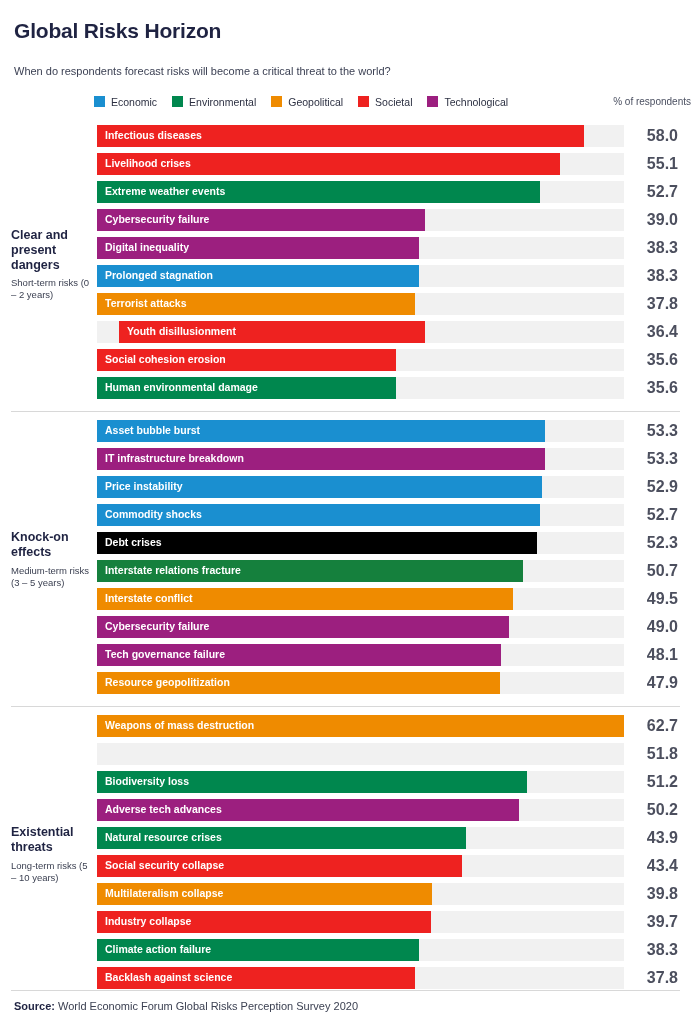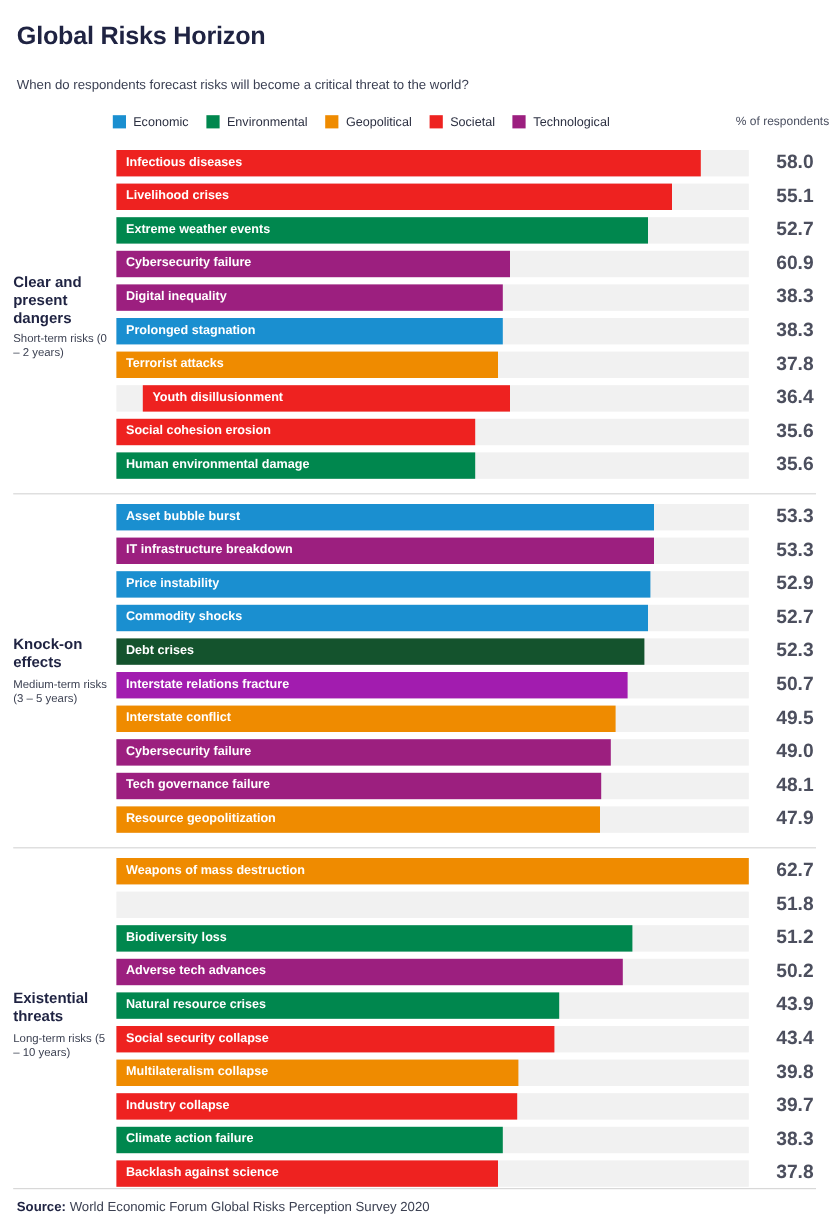--- a/index.html
+++ b/index.html
@@ -223,21 +223,21 @@
             </div>
           </div>
           <div class="bar-value">52.7</div>
         </div>
         <div class="bar-row">
           <div class="bar-track">
             <div class="bar-fill" style="width: 62.201%; background: rgb(156, 31, 127);">
               <span class="bar-label">Cybersecurity failure</span>
             </div>
           </div>
-          <div class="bar-value">60.9</div>
+          <div class="bar-value">39.0</div>
         </div>
         <div class="bar-row">
           <div class="bar-track">
             <div class="bar-fill" style="width: 61.0845%; background: rgb(156, 31, 127);">
               <span class="bar-label">Digital inequality</span>
             </div>
           </div>
           <div class="bar-value">38.3</div>
         </div>
         <div class="bar-row">
@@ -315,29 +315,29 @@
         <div class="bar-row">
           <div class="bar-track">
             <div class="bar-fill" style="width: 84.051%; background: rgb(26, 143, 208);">
               <span class="bar-label">Commodity shocks</span>
             </div>
           </div>
           <div class="bar-value">52.7</div>
         </div>
         <div class="bar-row">
           <div class="bar-track">
-            <div class="bar-fill" style="width: 83.4131%; background: #14532d;">
+            <div class="bar-fill" style="width: 83.4131%; background: #000000;">
               <span class="bar-label">Debt crises</span>
             </div>
           </div>
           <div class="bar-value">52.3</div>
         </div>
         <div class="bar-row">
           <div class="bar-track">
-            <div class="bar-fill" style="width: 80.8612%; background: #a21caf; align-items: center;">
+            <div class="bar-fill" style="width: 80.8612%; background: #15803d; align-items: center;">
               <span class="bar-label">Interstate relations fracture</span>
             </div>
           </div>
           <div class="bar-value">50.7</div>
         </div>
         <div class="bar-row">
           <div class="bar-track">
             <div class="bar-fill" style="width: 78.9474%; background: rgb(239, 139, 0);">
               <span class="bar-label">Interstate conflict</span>
             </div>

